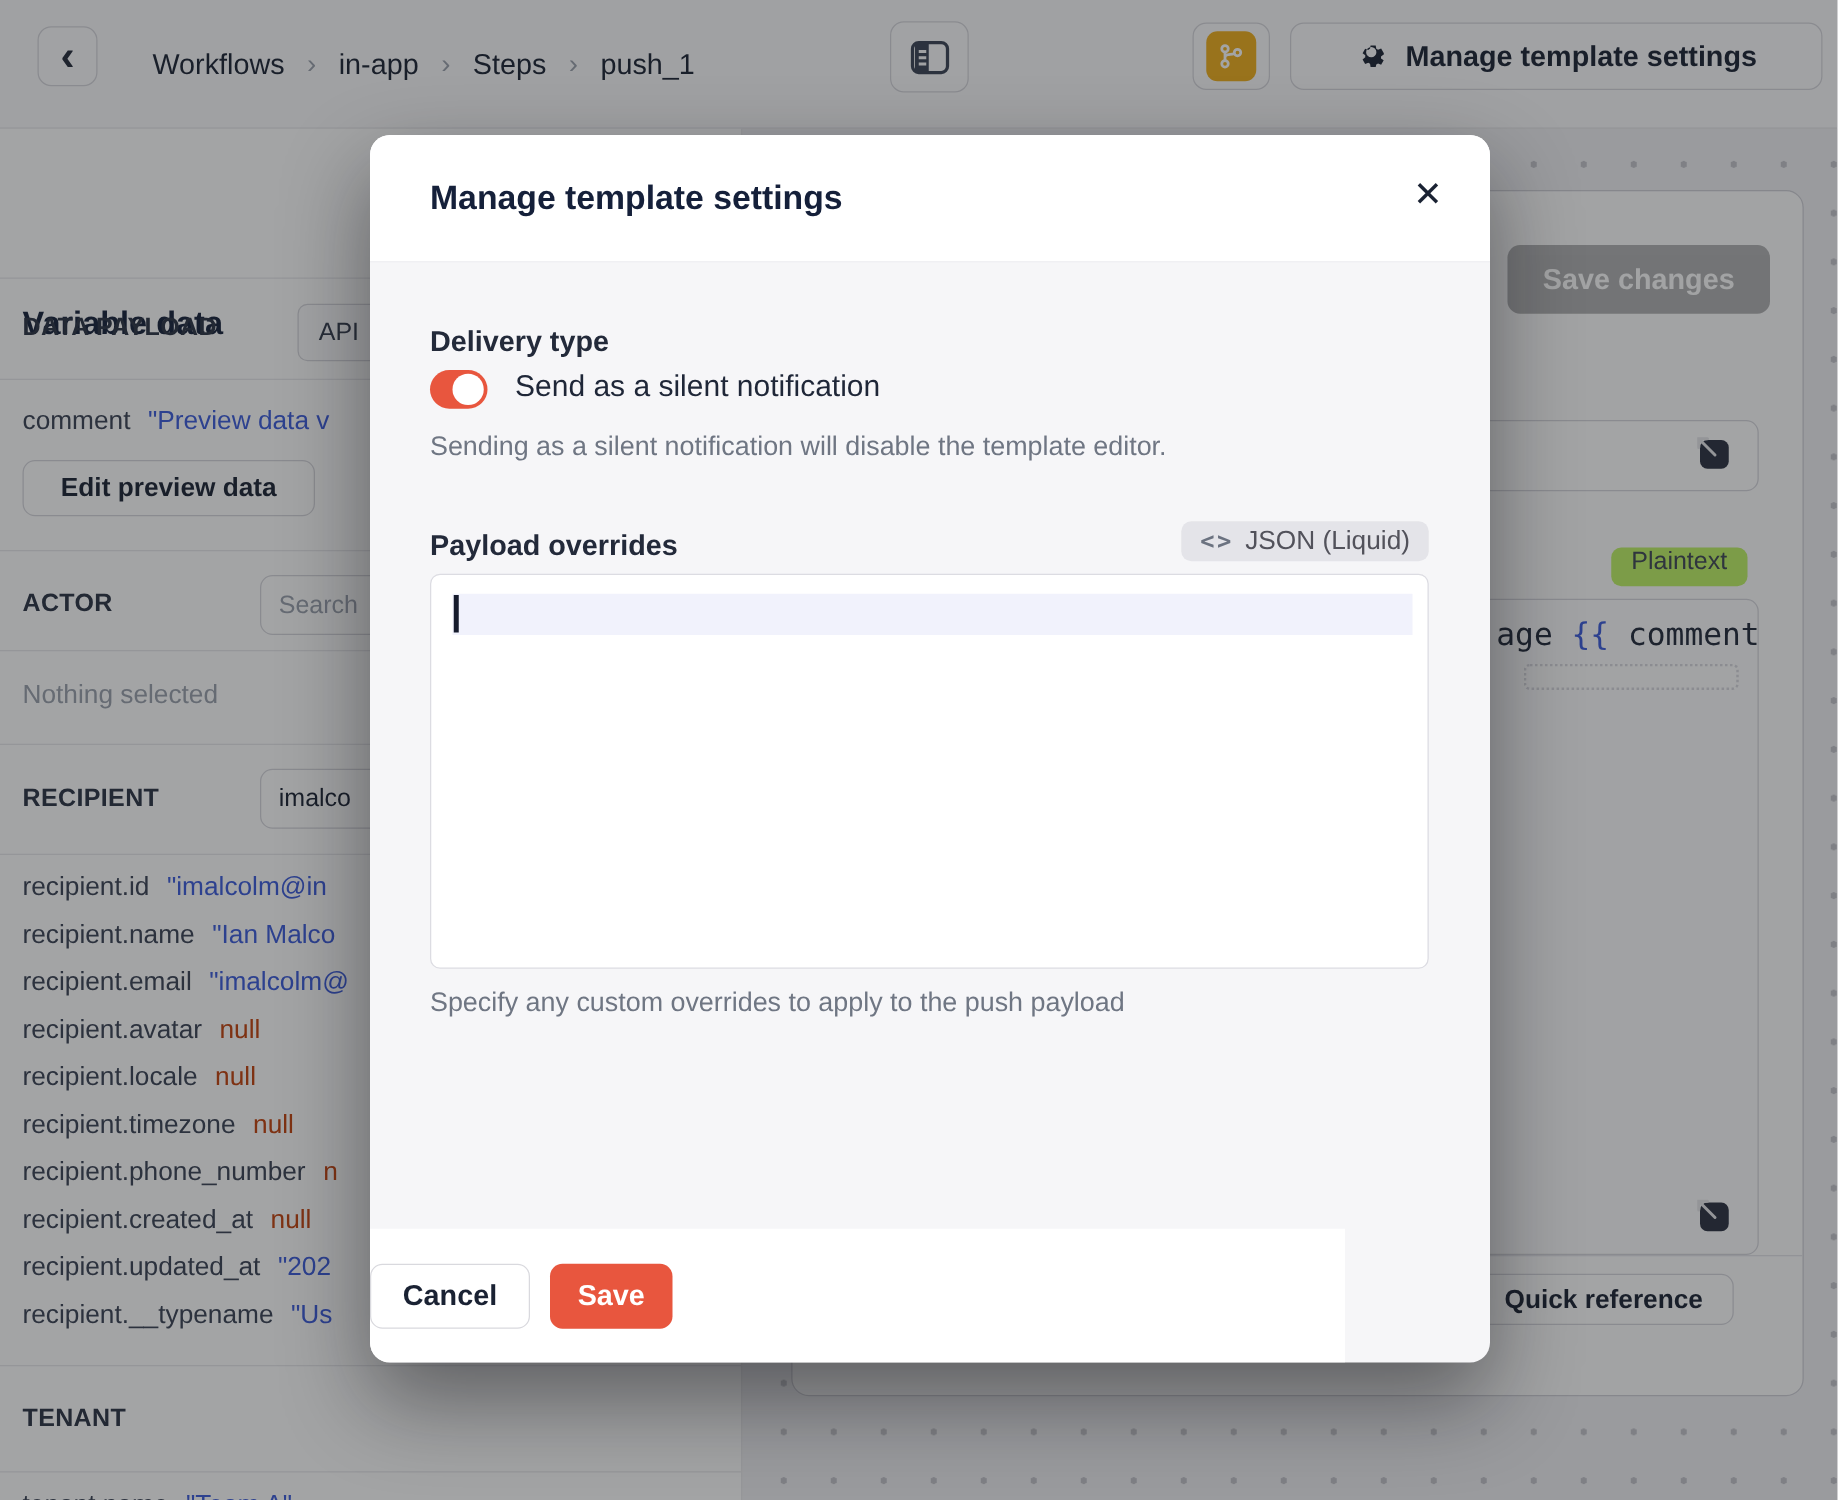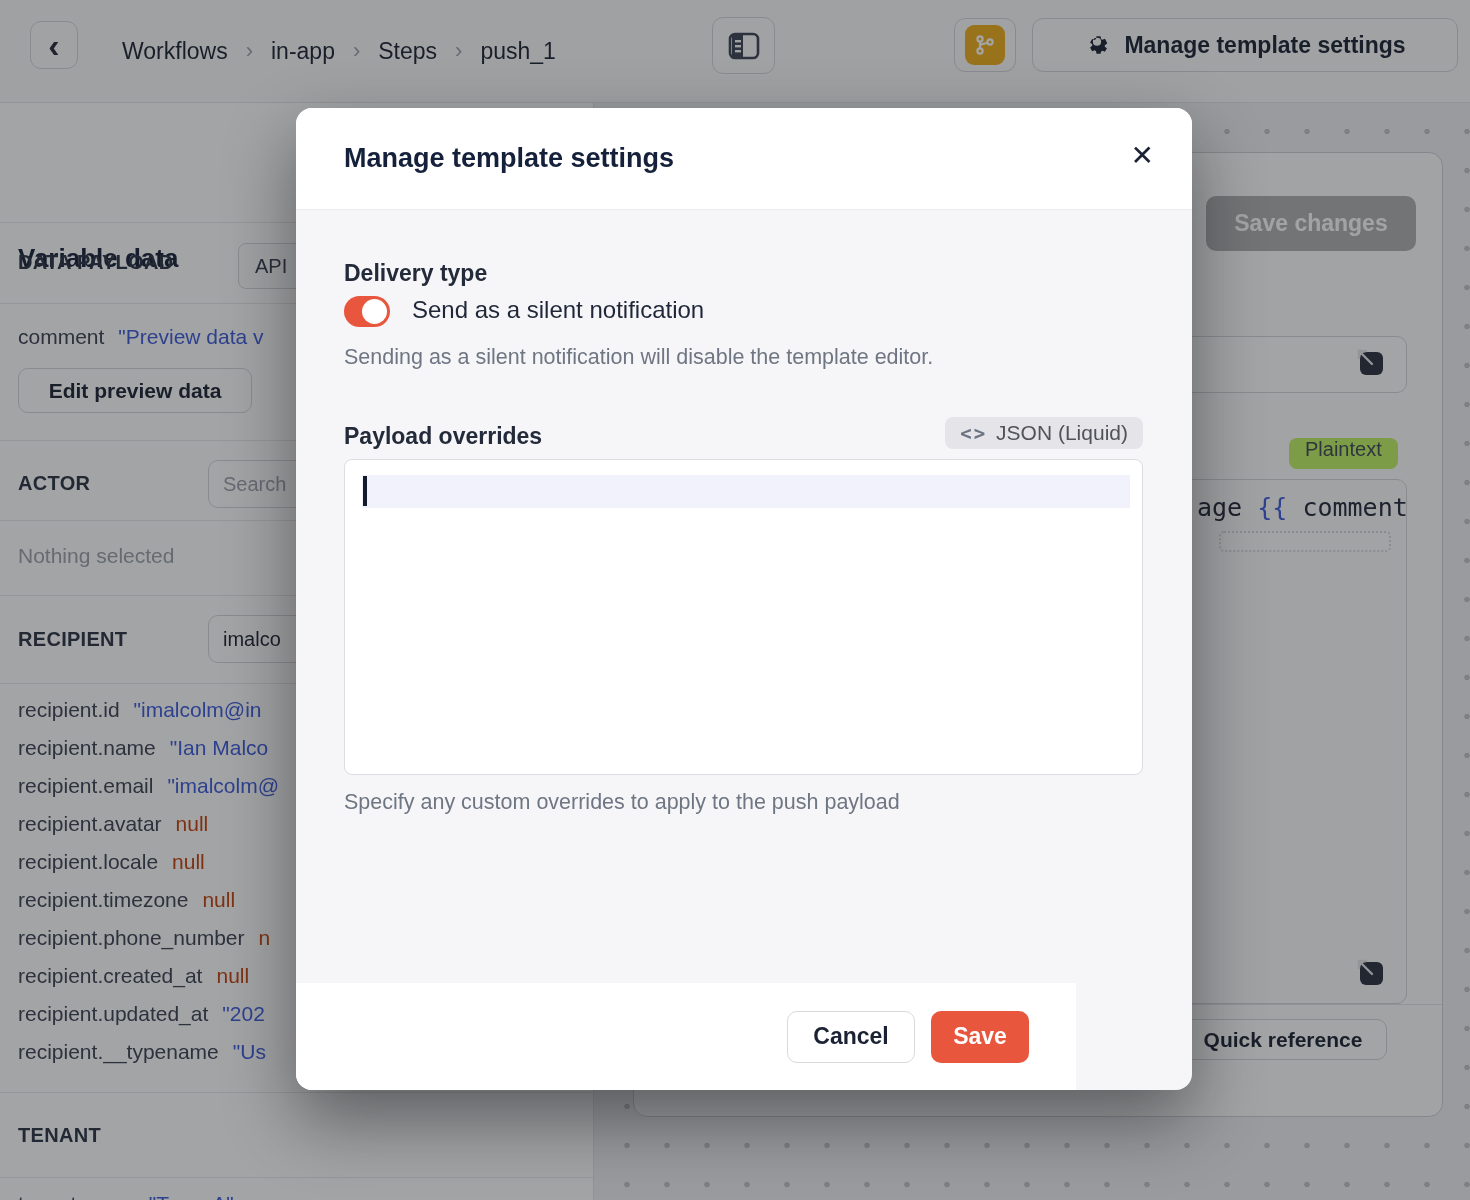--- a/index.html
+++ b/index.html
@@ -83,21 +83,21 @@
   .toggle-label { position:absolute; left:116px; top:188px; font-size:24px; color:#1F2738; }
   .m-help { position:absolute; left:48px; font-size:21.5px; color:#6F7683; }
   .lang-chip { position:absolute; right:49px; top:309px; height:32px; padding:0 15px; background:#e4e4e9;
     border-radius:8px; display:flex; align-items:center; gap:9px; color:#52525B; font-size:21px; }
   .lang-chip .code-ic { font-family:"DejaVu Sans Mono",monospace; font-weight:600; letter-spacing:2px; font-size:19px; color:#6b7280; }
   .m-editor { position:absolute; left:48px; top:351px; width:799px; height:316px; background:#fff;
     border:1px solid #dcdce2; border-radius:8px; cursor:text; }
   .active-line { position:absolute; left:17px; right:12px; top:15px; height:33px; background:#F1F2FC; }
   .caret { position:absolute; left:18px; top:16px; width:4px; height:30px; background:#161B2C; }
   .m-footer { position:absolute; left:0; bottom:0; width:780px; height:107px; background:#fff;
-    display:flex; align-items:center; justify-content:flex-end; gap:16px; padding-right:47px; }
+    display:flex; align-items:center; gap:16px; padding-right:47px; }
   .btn { height:52px; border-radius:10px; font-size:23px; font-weight:600; cursor:pointer;
     font-family:"Liberation Sans",sans-serif; display:flex; align-items:center; justify-content:center; }
   .btn-cancel { width:128px; background:#fff; border:1px solid #d9d9de; color:#1A2233; }
   .btn-save { width:98px; background:#E8563E; border:none; color:#fff; }
 </style>
 </head>
 <body>
 
 <div class="stage">
 

